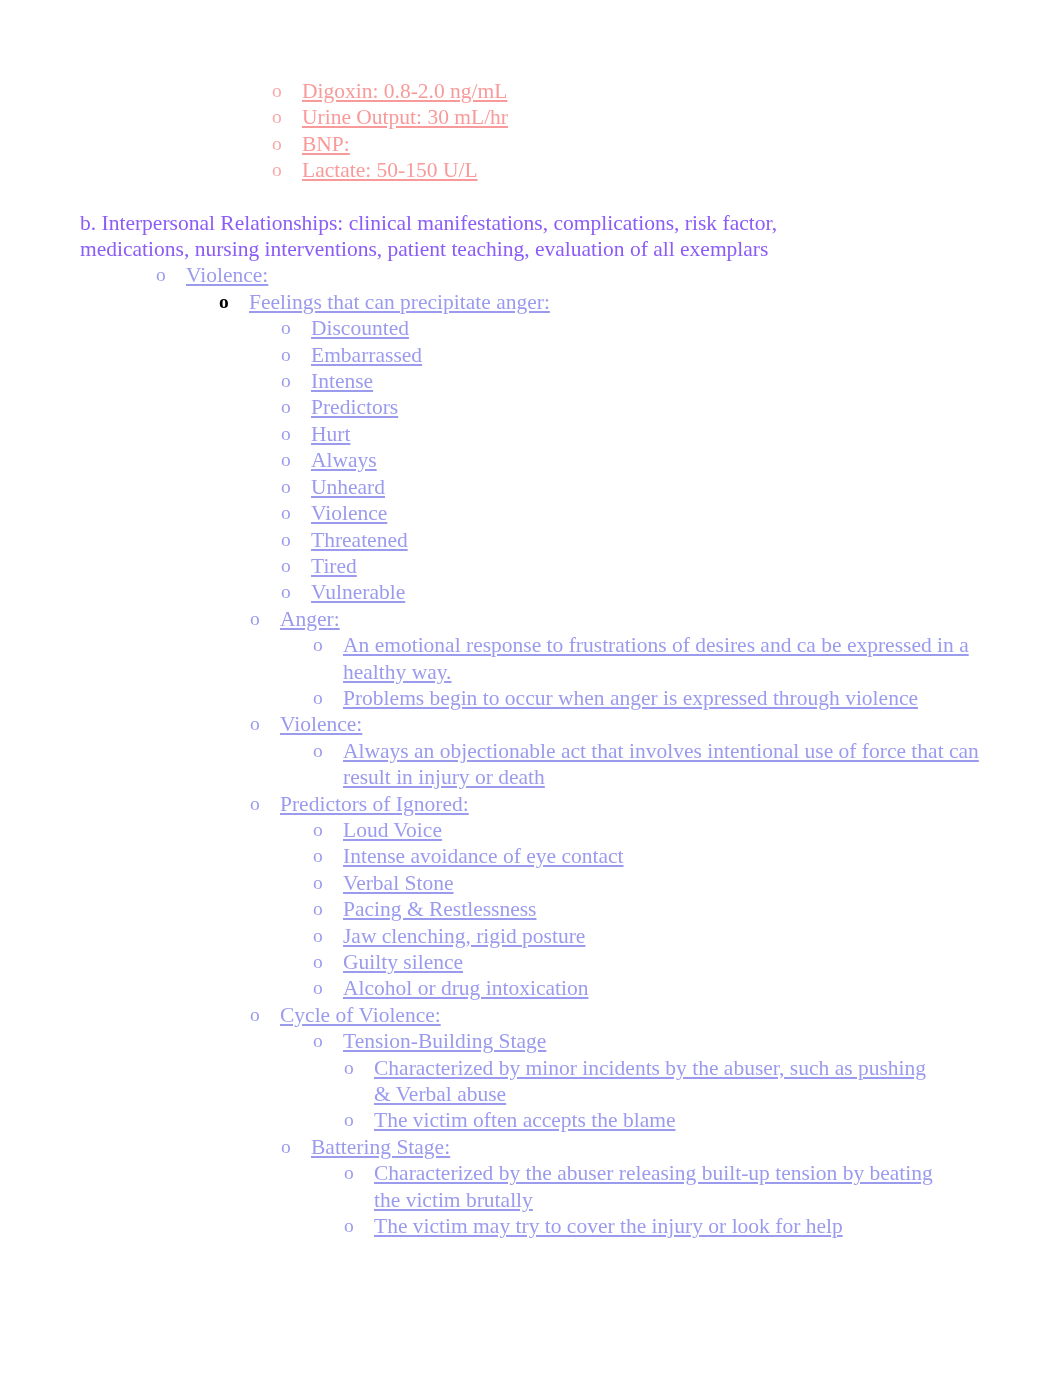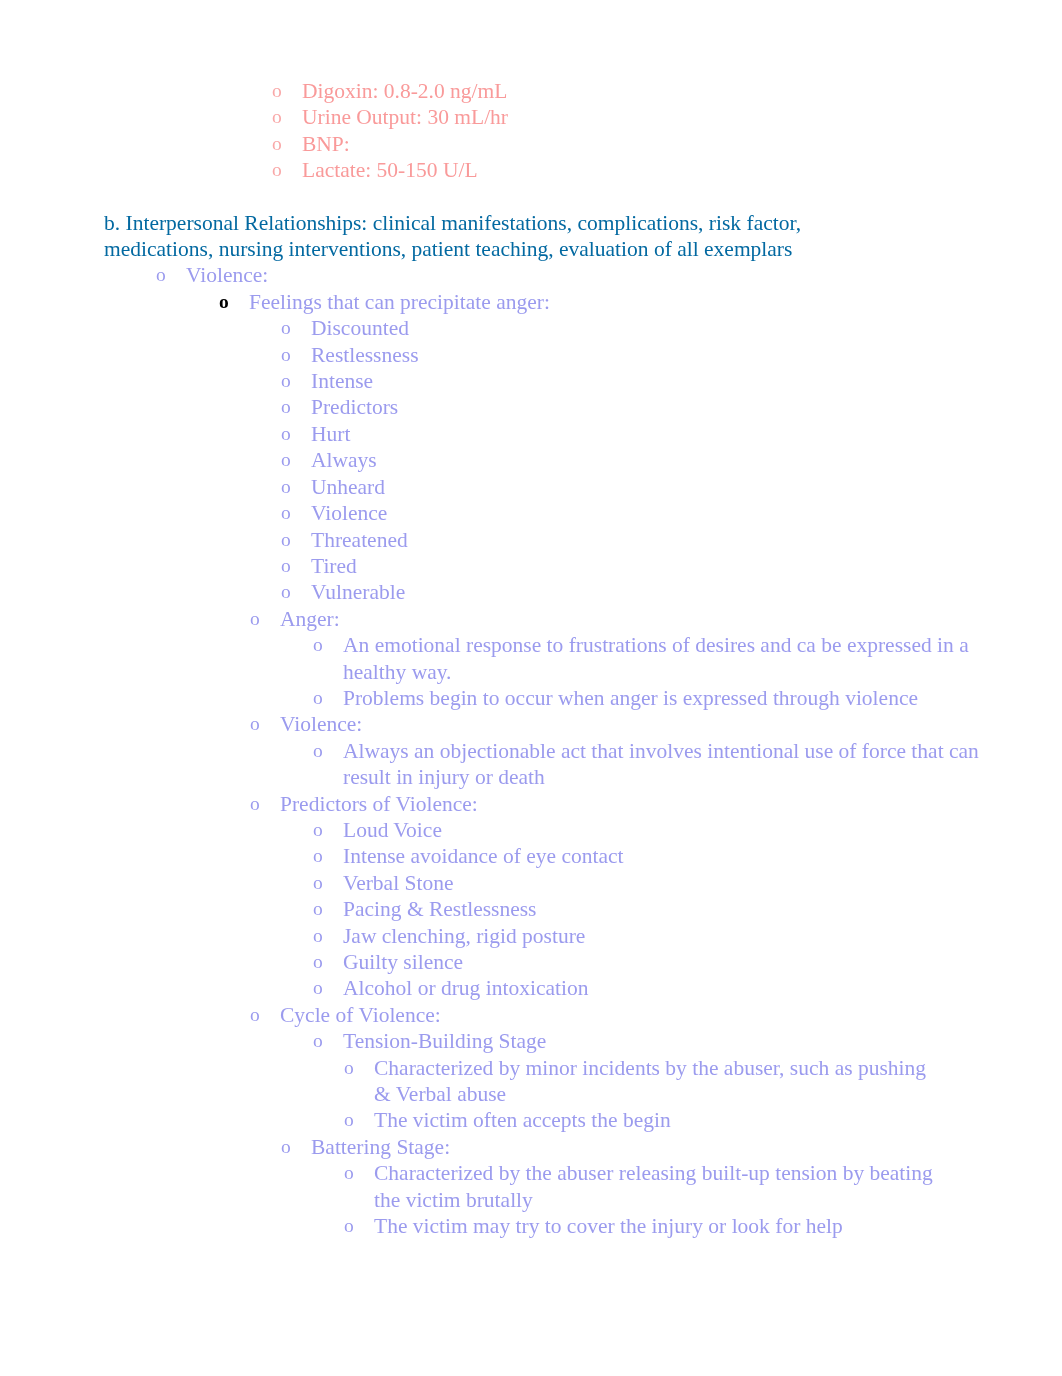--- a/index.html
+++ b/index.html
@@ -34,20 +34,21 @@
     left: 0;
     top: 0;
     width: 30px;
     text-align: left;
     font-size: 19.5px;
     line-height: 26.4px;
   }
   .ln .txt {
     display: block;
     padding-left: 30px;
+    text-decoration: underline;
   }
 
   
   .c-red   { color: #f99a9a; }
   .c-red .bullet { color: #f9a8a8; }
   .c-pur   { color: #9b9bee; }
   .c-pur .bullet { color: #9b9bee; }
   .bullet-black { color: #000000 !important; font-weight: bold; font-size: 18px; }
 
   
@@ -59,25 +60,25 @@
   .i-5     { margin-left: 313px; }   
   .i-6     { margin-left: 344px; }   
 
   
   .w-a { max-width: 690px; }   
   .w-b { max-width: 600px; }   
 
   
   .para-b {
     position: relative;
-    margin-left: 104px;
+    margin-left: 80px;
     max-width: 700px;
     font-size: 21.5px;
     line-height: 26.4px;
-    color: #0369a1;
+    color: #8b5cf6;
   }
 
   .spacer-lg { height: 26px; }
   .top-pad   { height: 78px; }
 </style>
 </head>
 <body>
 
 <div class="page">
 
@@ -121,21 +122,21 @@
       <span class="txt">Feelings that can precipitate anger:</span>
     </div>
 
     <div>
       <div class="ln c-pur i-4">
         <span class="bullet">o</span>
         <span class="txt">Discounted</span>
       </div>
       <div class="ln c-pur i-4">
         <span class="bullet">o</span>
-        <span class="txt">Restlessness</span>
+        <span class="txt">Embarrassed</span>
       </div>
       <div class="ln c-pur i-4">
         <span class="bullet">o</span>
         <span class="txt">Intense</span>
       </div>
       <div class="ln c-pur i-4">
         <span class="bullet">o</span>
         <span class="txt">Predictors</span>
       </div>
       <div class="ln c-pur i-4">
@@ -185,21 +186,21 @@
       <span class="bullet">o</span>
       <span class="txt">Violence:</span>
     </div>
     <div class="ln c-pur i-5 w-a">
       <span class="bullet">o</span>
       <span class="txt"> Always an objectionable act that involves intentional use of force that can result in injury or death</span>
     </div>
 
     <div class="ln c-pur i-3">
       <span class="bullet">o</span>
-      <span class="txt">Predictors of Violence:</span>
+      <span class="txt">Predictors of Ignored:</span>
     </div>
     <div>
       <div class="ln c-pur i-5">
         <span class="bullet">o</span>
         <span class="txt">Loud Voice</span>
       </div>
       <div class="ln c-pur i-5">
         <span class="bullet">o</span>
         <span class="txt">Intense avoidance of eye contact</span>
       </div>
@@ -233,21 +234,21 @@
     <div class="ln c-pur i-5">
       <span class="bullet">o</span>
       <span class="txt">Tension-Building Stage</span>
     </div>
     <div class="ln c-pur i-6 w-b">
       <span class="bullet">o</span>
       <span class="txt">Characterized by minor incidents by the abuser, such as pushing &amp; Verbal abuse</span>
     </div>
     <div class="ln c-pur i-6 w-b">
       <span class="bullet">o</span>
-      <span class="txt">The victim often accepts the begin</span>
+      <span class="txt">The victim often accepts the blame</span>
     </div>
 
     <div class="ln c-pur i-4">
       <span class="bullet">o</span>
       <span class="txt">Battering Stage:</span>
     </div>
     <div class="ln c-pur i-6 w-b">
       <span class="bullet">o</span>
       <span class="txt">Characterized by the abuser releasing built-up tension by beating the victim brutally</span>
     </div>

